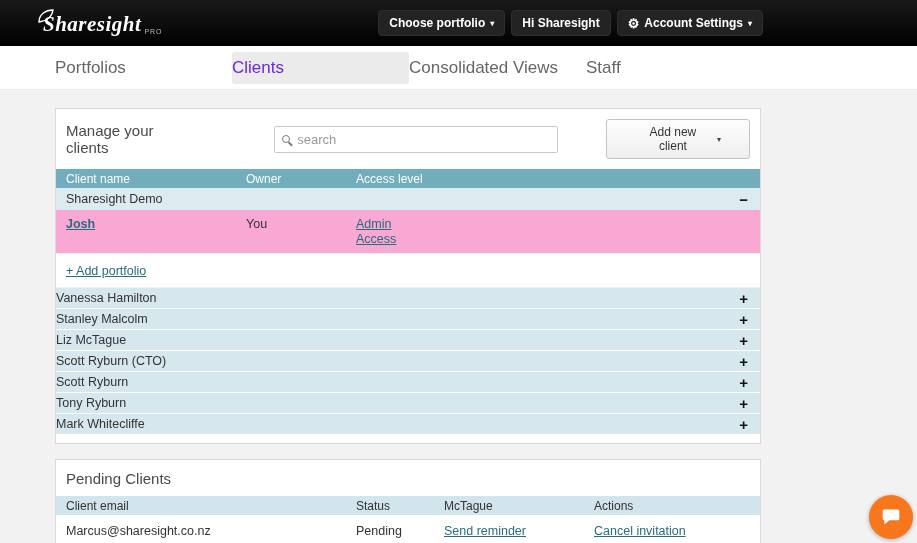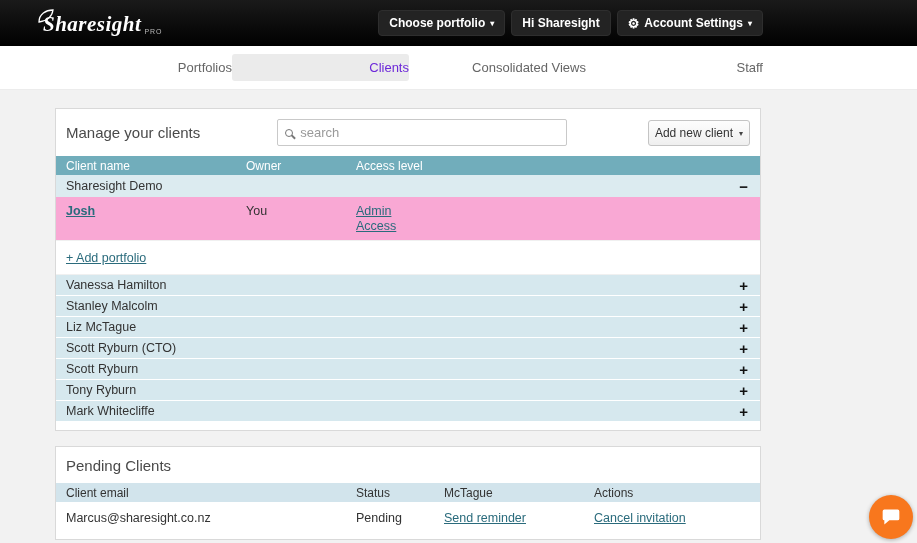--- a/index.html
+++ b/index.html
@@ -70,22 +70,22 @@
     align-items: center;
     border-bottom: 1px solid #ececec;
   }
   .nav-inner {
     width: 708px;
     margin-left: 55px;
     display: flex;
   }
   .tab {
     flex: 1;
-    text-align: right;
-    font-size: 13px;
+    text-align: left;
+    font-size: 17px;
     color: #666;
     padding: 6px 0;
     border-radius: 3px;
     cursor: pointer;
   }
   .tab.active { background: #ebebeb; color: #6d28d9; }
   
   .content { padding-top: 18px; }
   .card {
     width: 706px;
@@ -142,21 +142,21 @@
     font-family: "Liberation Sans", sans-serif;
   }
   .searchbox input::placeholder { color: #999; }
   .add-btn {
     margin-left: auto;
     border: 1px solid #c4c4c4;
     border-radius: 3px;
     background: linear-gradient(#fdfdfd, #efefef);
     font-size: 12px;
     color: #333;
-    padding: 5px 6px;
+    padding: 5px 28px;
     display: flex;
     align-items: center;
     gap: 6px;
     cursor: pointer;
     font-family: "Liberation Sans", sans-serif;
   }
   .add-btn .caret { color: #444; }
   
   .grid-main {
     display: grid;
@@ -205,21 +205,21 @@
   .client-row {
     background: #d6e8ee;
     height: 21px;
     display: flex;
     align-items: center;
     justify-content: space-between;
     border-bottom: 1px solid #fff;
     font-size: 12.5px;
     color: #333;
   }
-  .client-row .name { padding-left: 10px; }
+  .client-row .name { }
   .client-row .expander { padding-right: 12px; font-size: 15px; }
   
   .pending-title { font-size: 15px; color: #4a4a4a; padding: 10px 10px 9px 10px; }
   .grid-pending {
     display: grid;
     grid-template-columns: 300px 88px 150px 1fr;
     align-items: center;
   }
   .thead-light {
     background: #d2e4ec;

